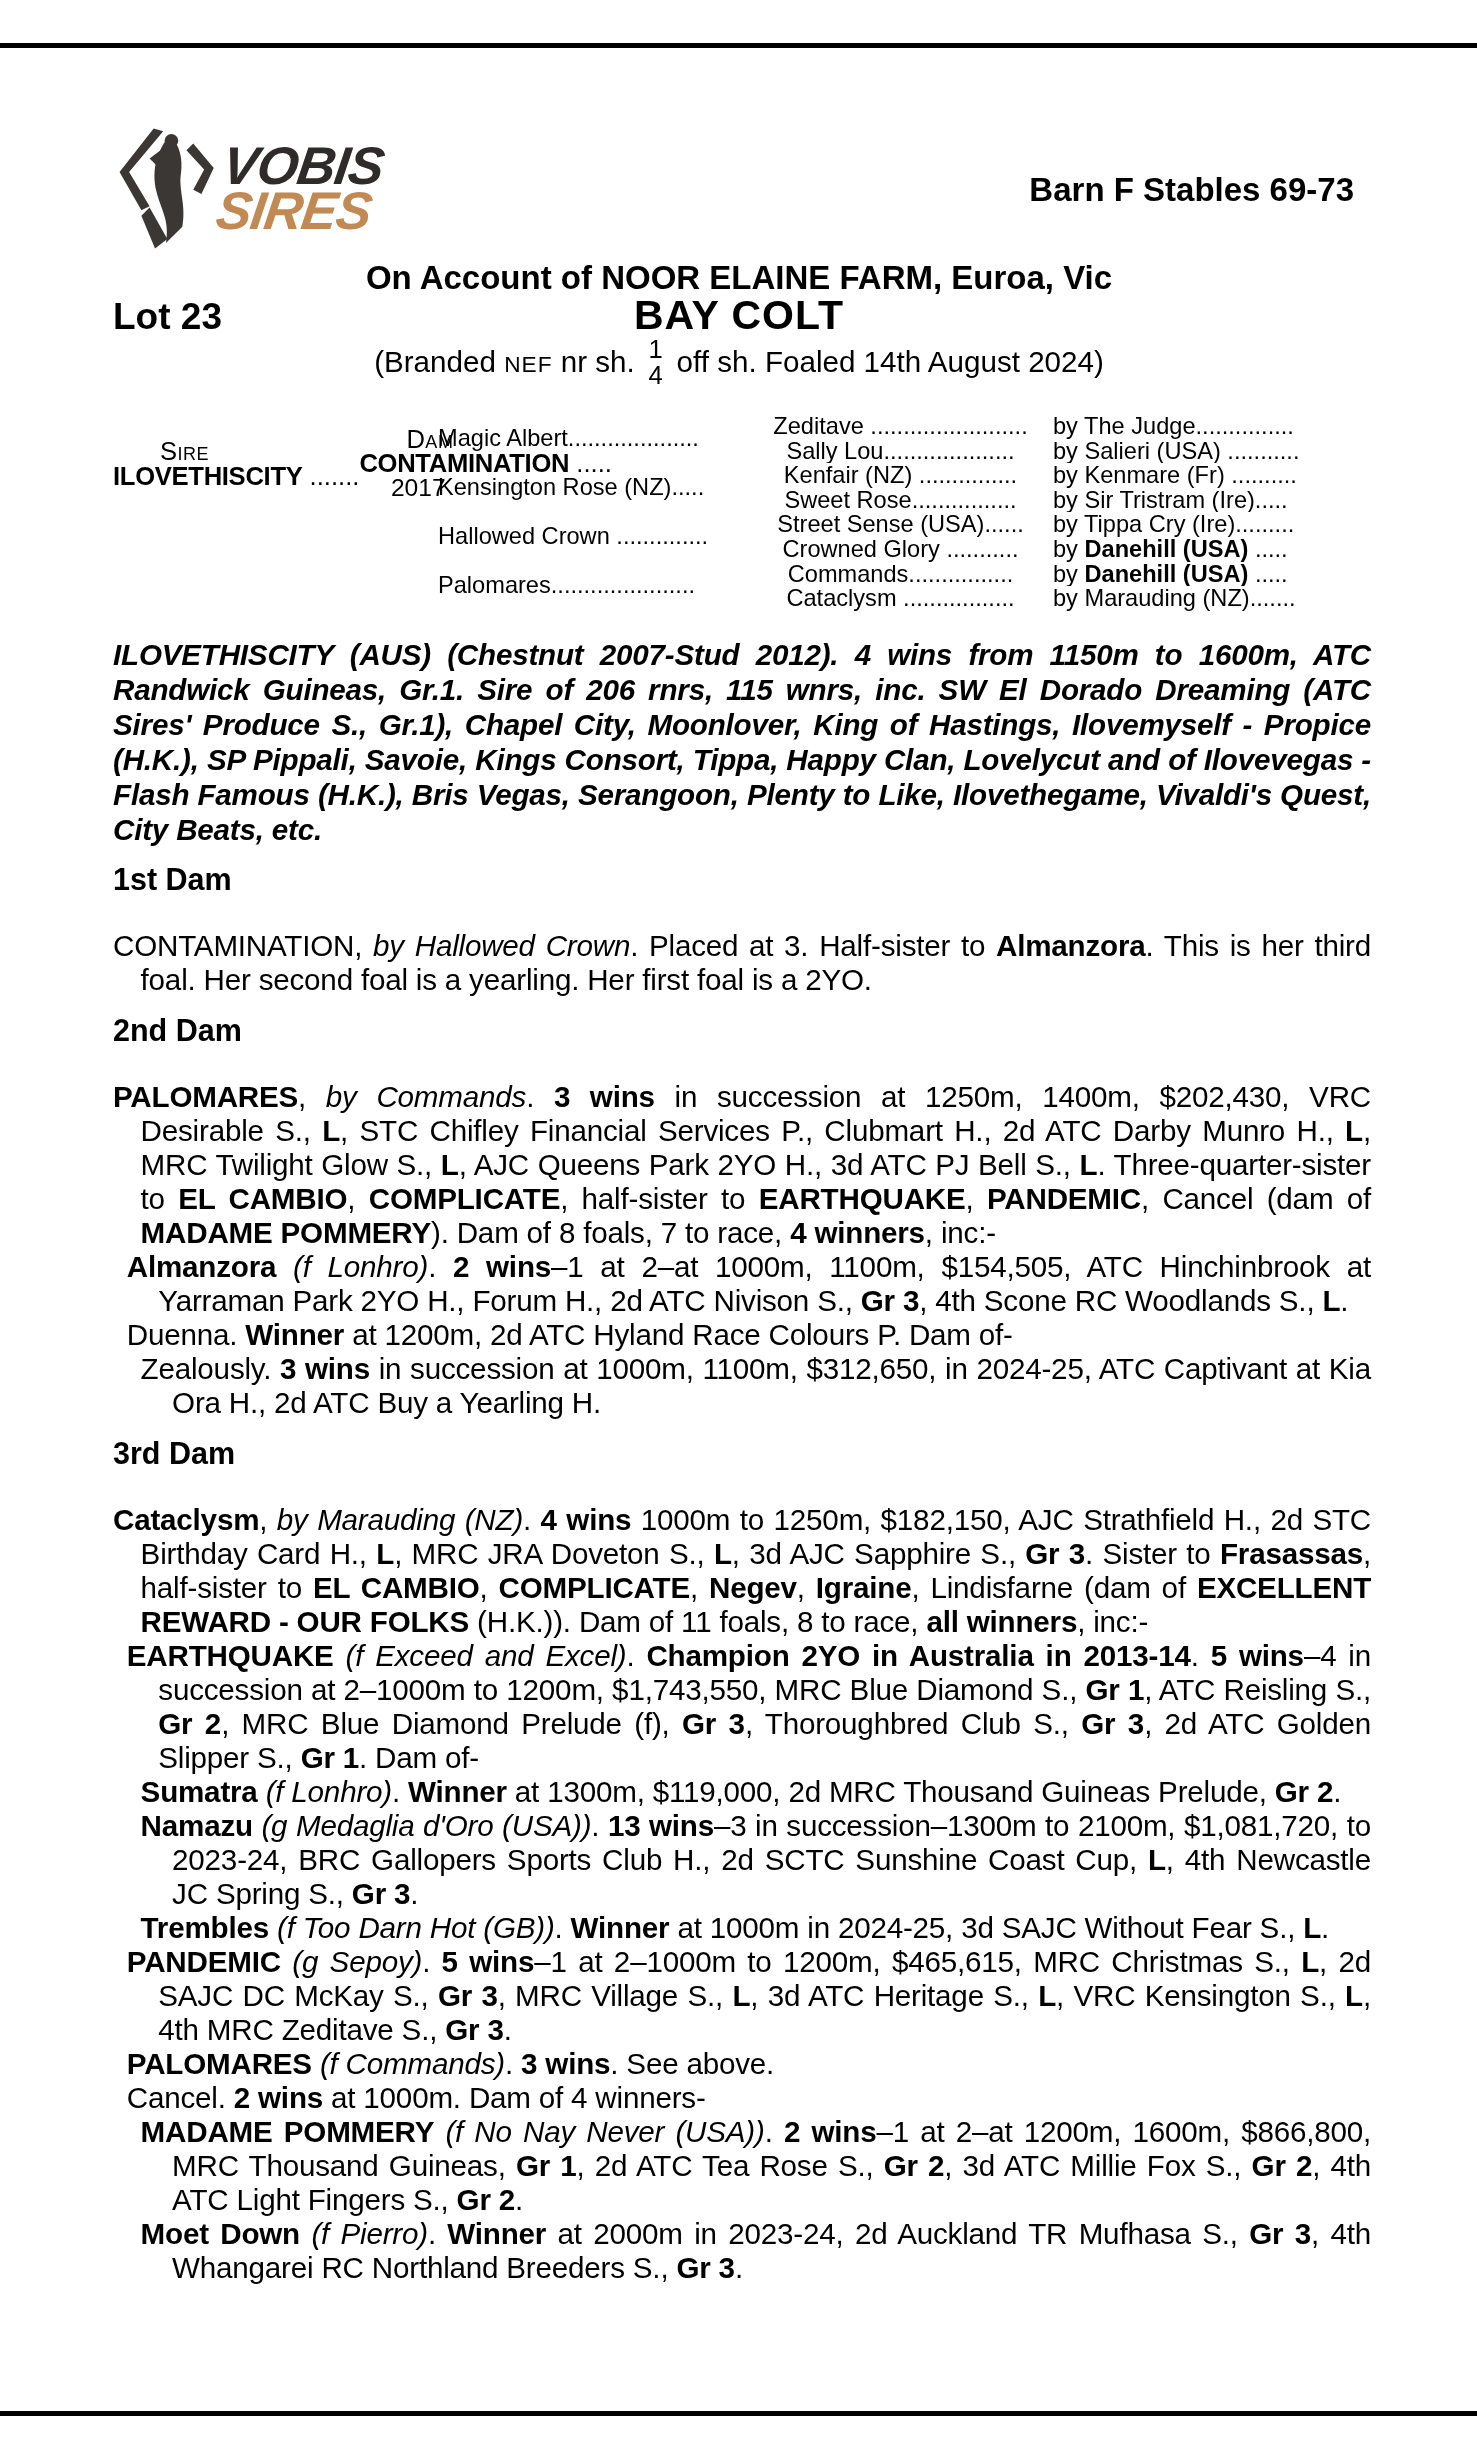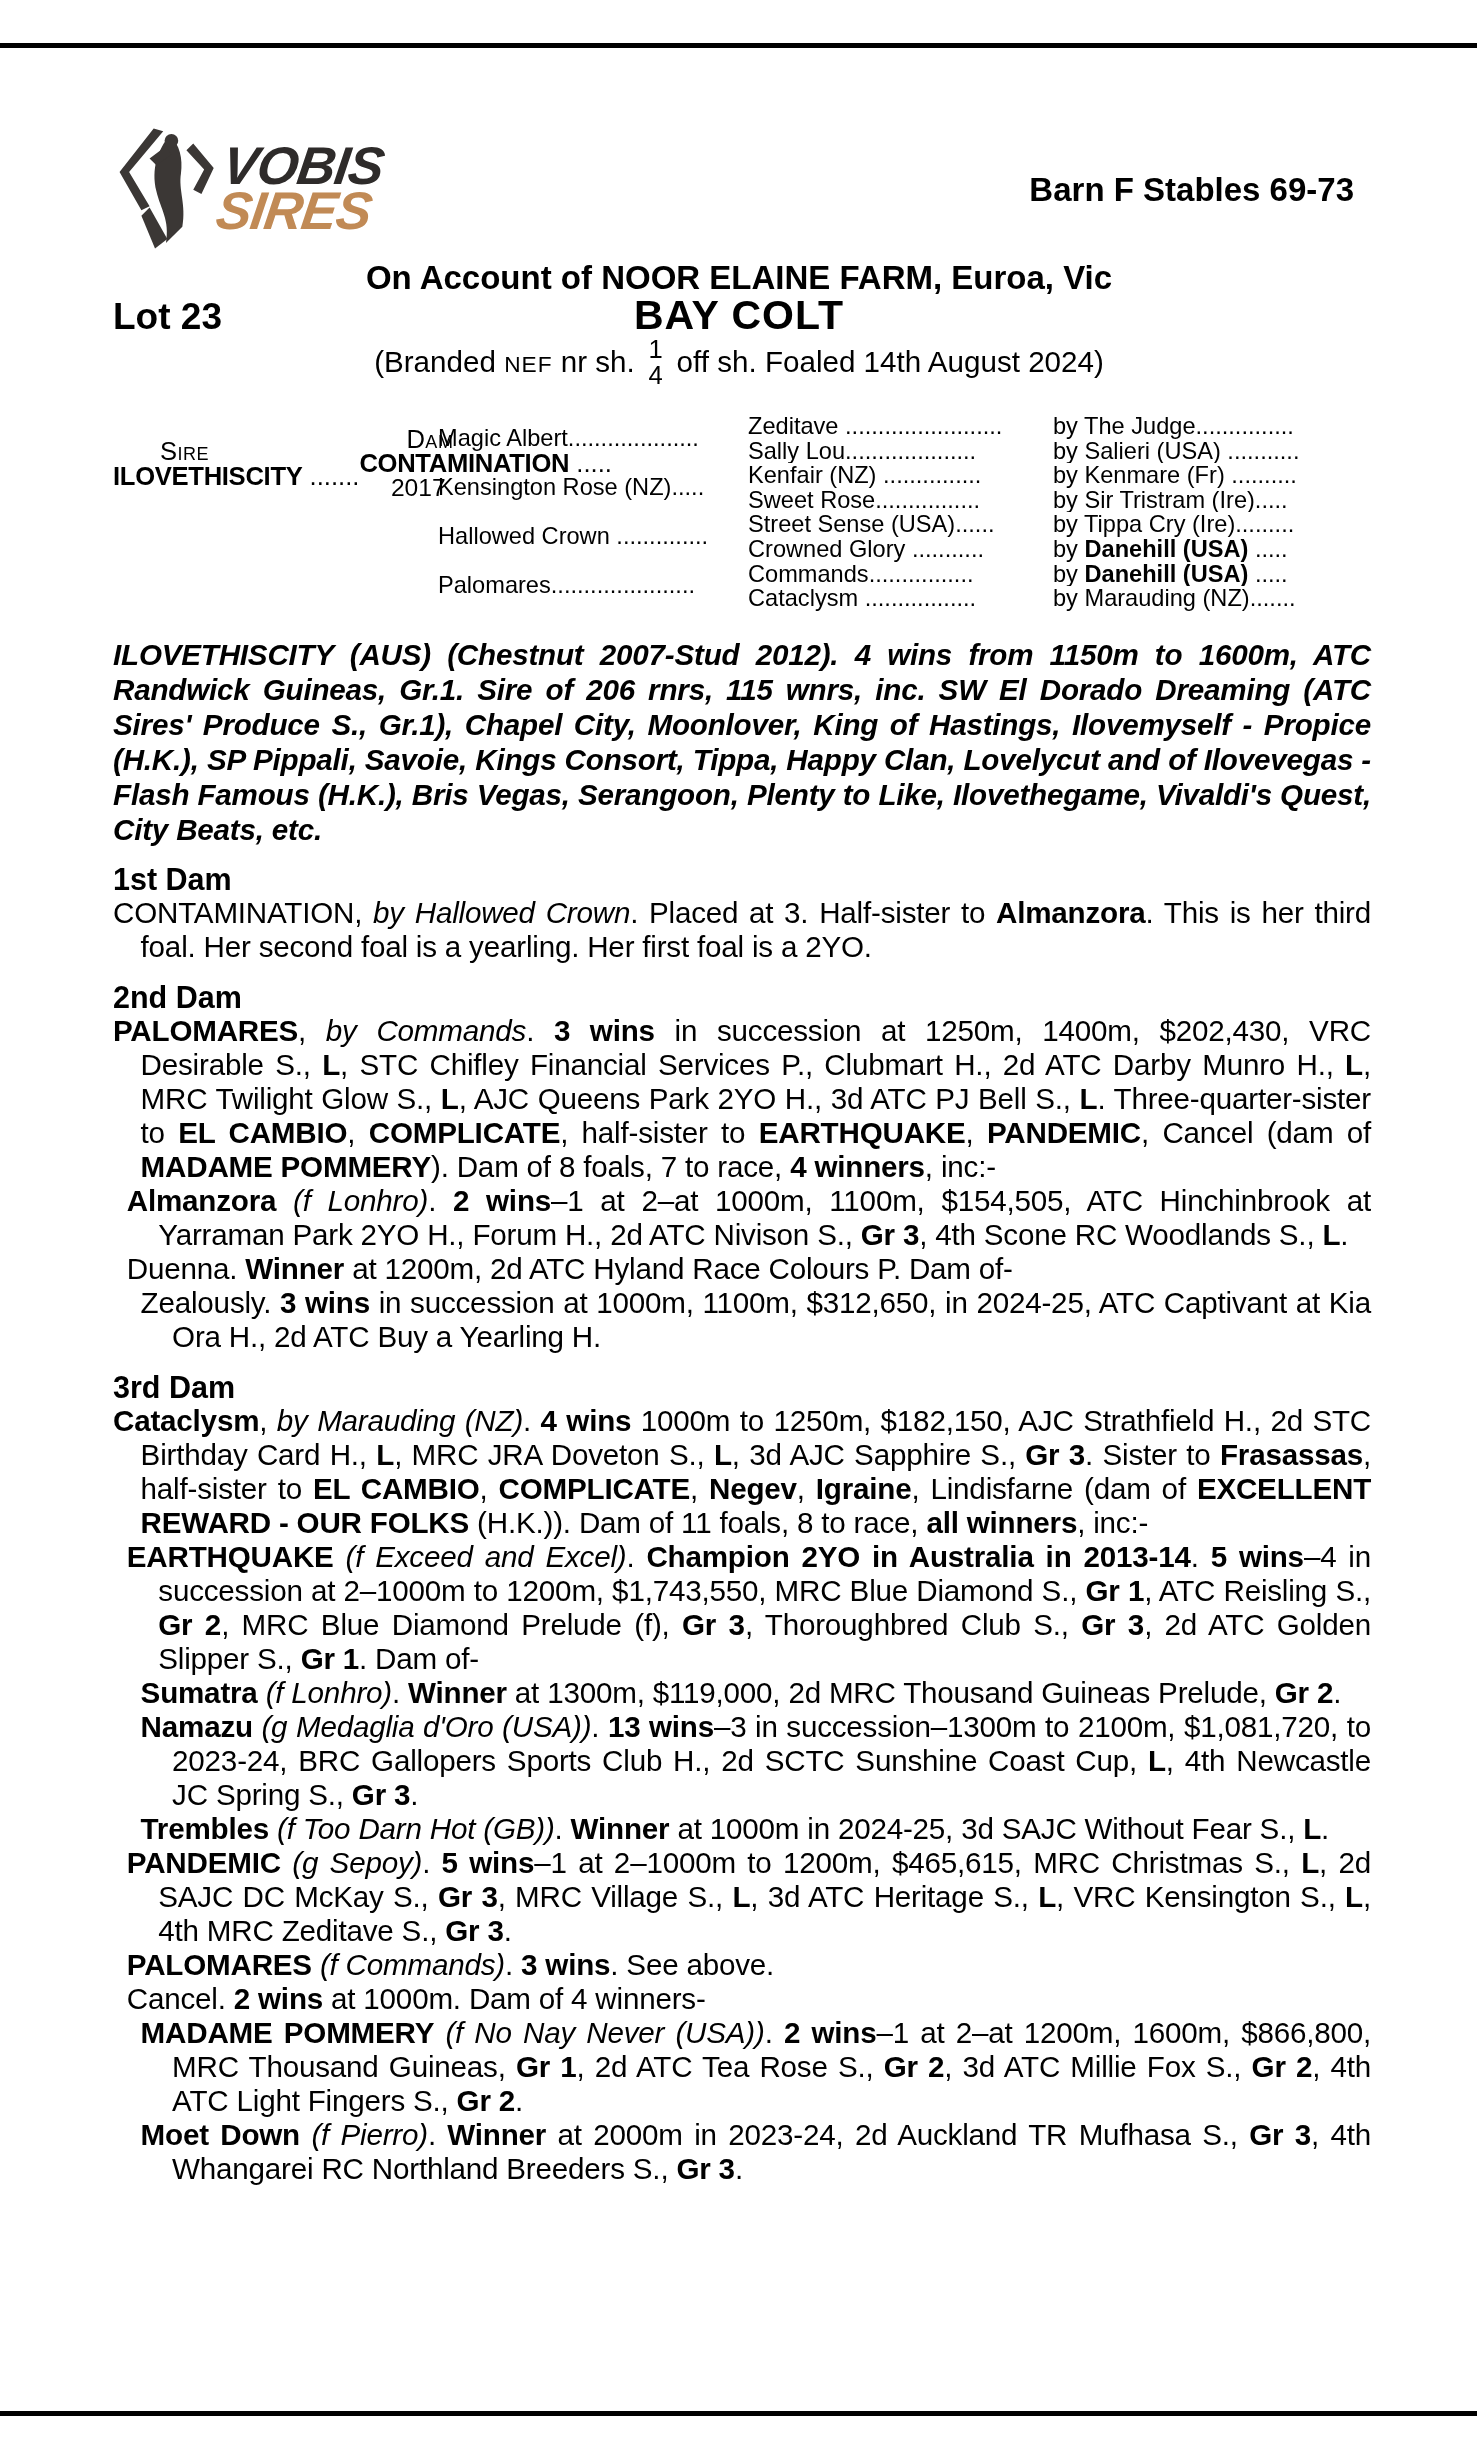--- a/index.html
+++ b/index.html
@@ -37,28 +37,28 @@
   .ped-col1{width:325px;display:flex;flex-direction:row;}
   .ped-parent{height:99px;display:flex;flex-direction:column;justify-content:center;}
   .ped-label{padding-left:47px;font-variant:small-caps;font-size:25.6px;letter-spacing:0.5px;}
   .ped-pname{font-size:25.6px;white-space:nowrap;overflow:hidden;}
   .ped-pname b{letter-spacing:-0.3px;}
   .ped-year{padding-left:31.5px;font-size:24.6px;}
   .ped-col2{width:310px;display:flex;flex-direction:column;}
   .ped-g2{height:49px;display:flex;align-items:center;white-space:nowrap;overflow:hidden;}
   .ped-col34{flex:1;display:flex;flex-direction:column;}
   .ped-row{height:24.6px;display:flex;}
-  .ped-ncell{width:305px;white-space:nowrap;overflow:hidden;}
+  .ped-ncell{width:305px;white-space:nowrap;overflow:hidden;text-align:center;}
   .ped-bcell{flex:1;white-space:nowrap;overflow:hidden;}
 
   
   .sire-note{margin-top:25.6px;font-size:29.6px;line-height:35px;font-weight:bold;font-style:italic;text-align:justify;letter-spacing:-0.2px;}
   .sec-head{margin-top:15.8px;font-size:30.5px;font-weight:bold;line-height:34px;}
   .para{font-size:29.6px;line-height:34px;text-align:justify;letter-spacing:-0.2px;}
-  .lvl0{padding-left:27.6px;text-indent:-27.6px;}
+  .lvl0{padding-left:27.6px;text-indent:-27.6px;margin-top:33px;}
   .lvl1{margin-left:13.8px;padding-left:31.5px;text-indent:-31.5px;}
   .lvl2{margin-left:27.6px;padding-left:31.5px;text-indent:-31.5px;}
   .b{font-weight:bold;}
   .i{font-style:italic;}
 </style>
 </head>
 <body>
 
 <div class="page">
   <div class="rule top"></div>

